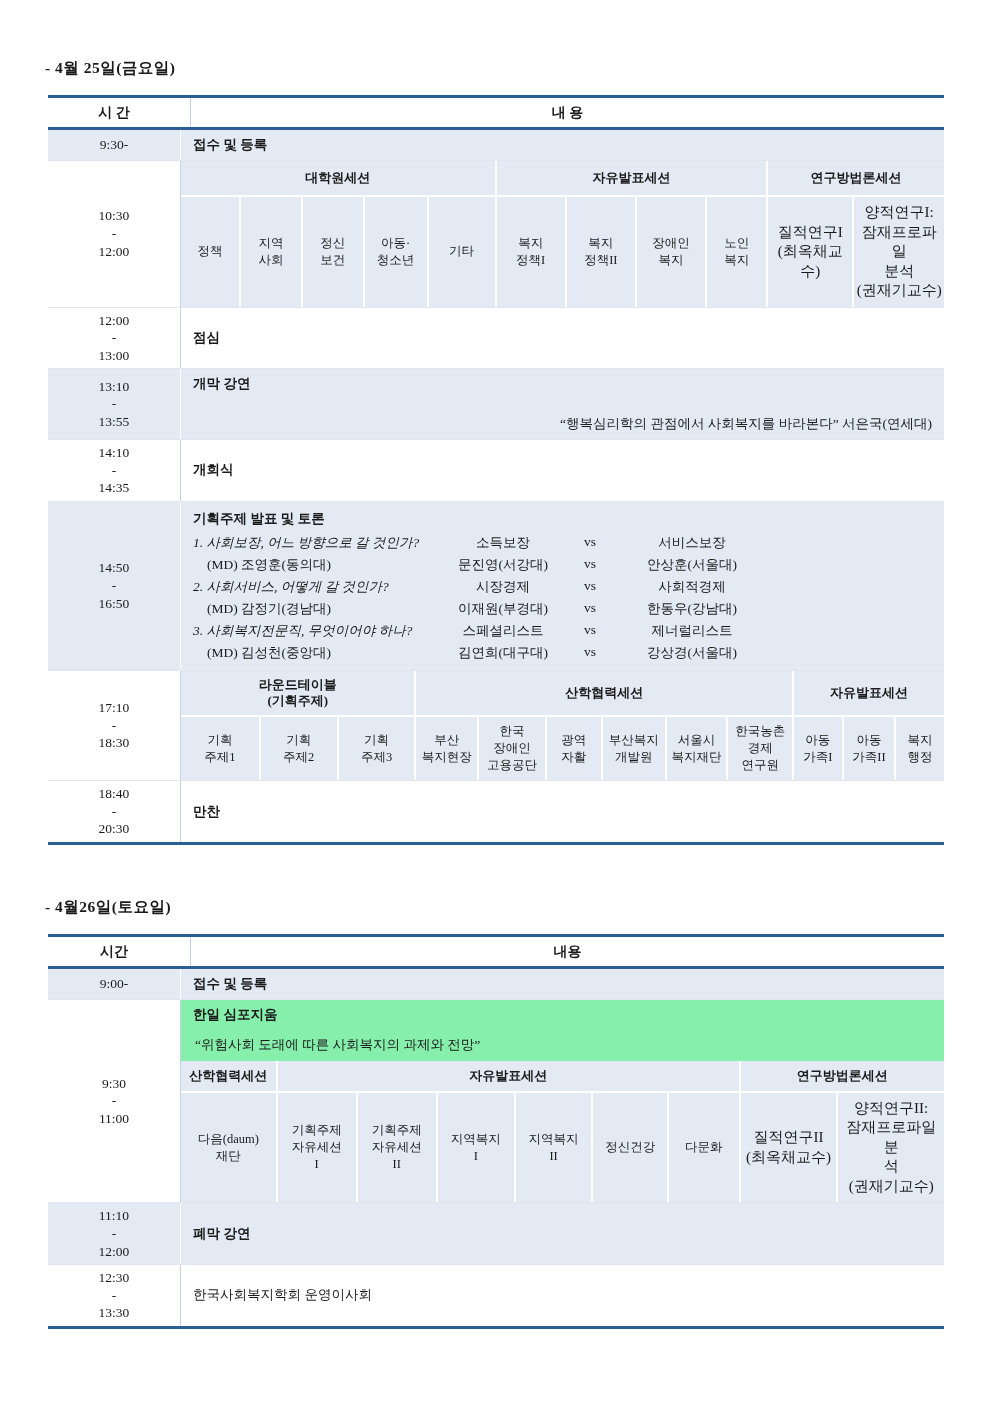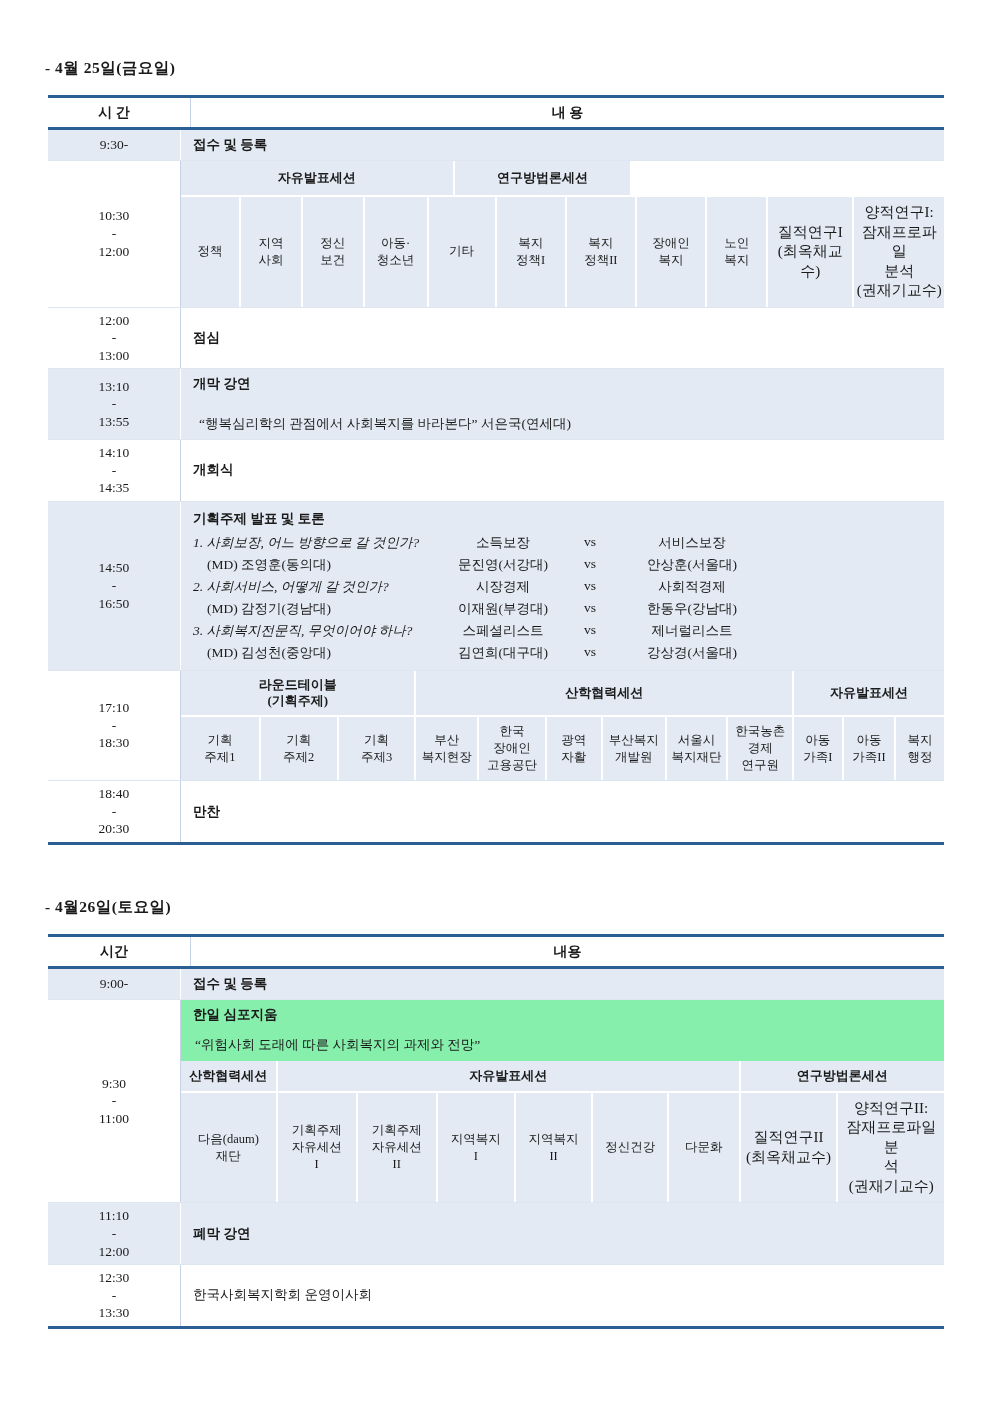--- a/index.html
+++ b/index.html
@@ -40,21 +40,21 @@
     text-align:center;white-space:pre-line;line-height:1.3;padding:4px 0;
   }
   .content-cell{
     flex:1;border-left:1px solid var(--grid-line);
     display:flex;flex-direction:column;justify-content:center;
     padding:6px 12px;
   }
   .row.blue .content-cell{border-left-color:#ffffff;}
   .event-label{font-weight:bold;}
   .event-label.plain{font-weight:normal;}
-  .event-detail{margin-top:22px;padding-left:6px;}
+  .event-detail{margin-top:22px;padding-left:6px;text-align:right;}
   
   .grid-wrap{flex:1;border-left:1px solid var(--grid-line);display:flex;flex-direction:column;}
   .group-row{display:flex;}
   .group-cell{
     background:var(--blue);font-weight:bold;text-align:center;
     display:flex;align-items:center;justify-content:center;
     white-space:pre-line;line-height:1.25;padding:6px 2px;font-size:13px;
   }
   .group-cell + .group-cell{border-left:2px solid #ffffff;}
   .cell-row{display:flex;border-top:2px solid #ffffff;flex:1;}
@@ -111,20 +111,21 @@
         <div class="event-label">접수 및 등록</div>
       </div>
     </div>
 
     <div class="row g1">
       <div class="time-cell">10:30
 -
 12:00</div>
       <div class="grid-wrap">
         <div class="group-row">
+          <div class="group-cell" style="flex:0 0 41.1%">대학원세션</div>
           <div class="group-cell" style="flex:0 0 35.6%">자유발표세션</div>
           <div class="group-cell" style="flex:0 0 23.3%">연구방법론세션</div>
         </div>
         <div class="cell-row">
           <div class="sub-cell" style="flex:0 0 7.6%">정책</div>
           <div class="sub-cell" style="flex:0 0 8.1%">지역
 사회</div>
           <div class="sub-cell" style="flex:0 0 8.1%">정신
 보건</div>
           <div class="sub-cell" style="flex:0 0 8.4%">아동·

